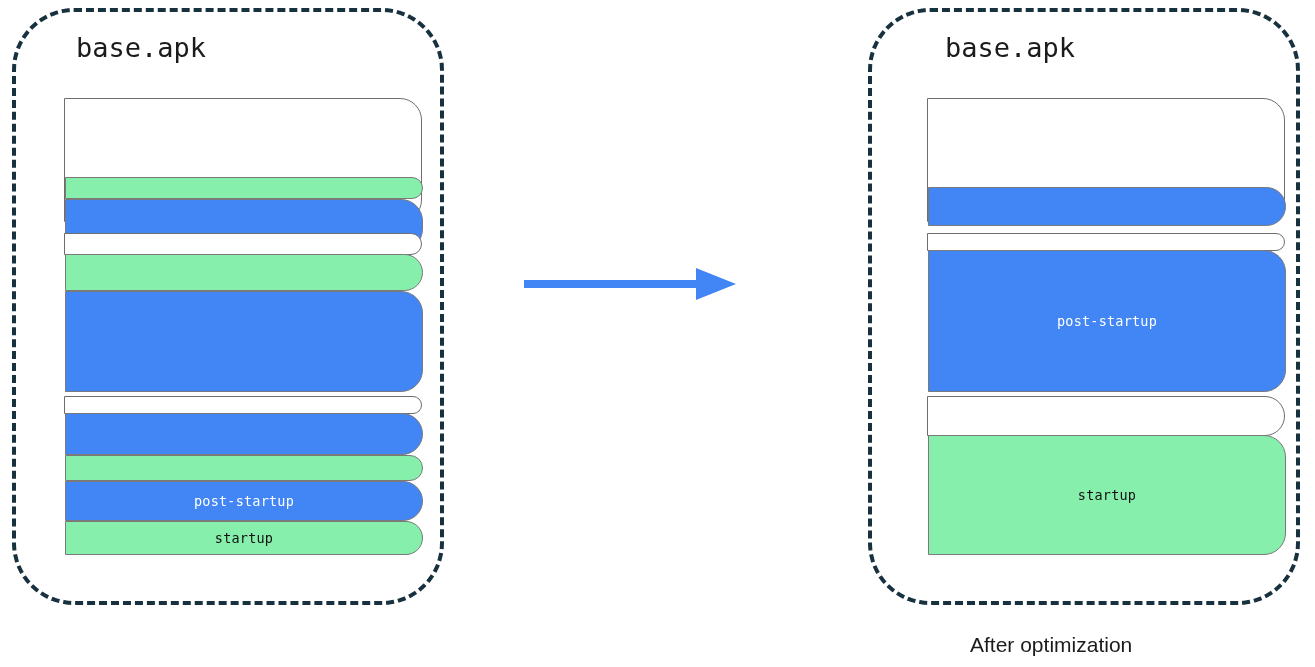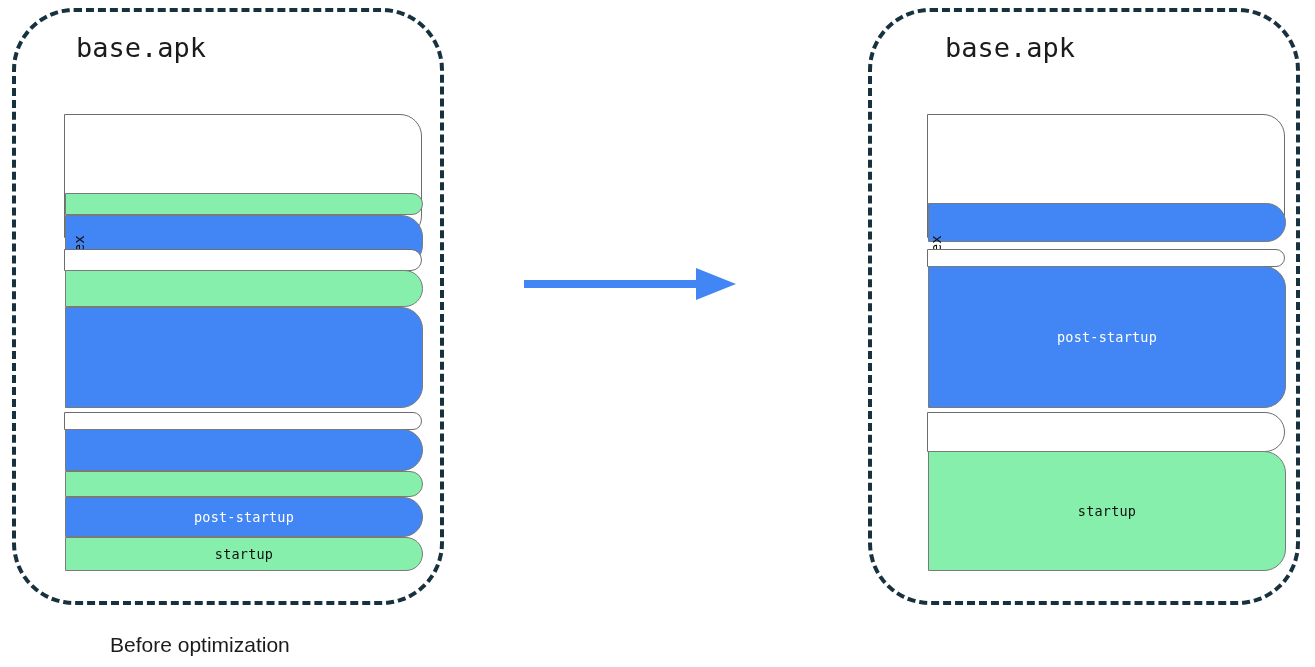--- a/index.html
+++ b/index.html
@@ -59,21 +59,20 @@
 
   
   .dex-frame {
     position: absolute;
     box-sizing: border-box;
     border: 1.5px solid #6d6d6d;
     border-top-right-radius: 22px;
     border-bottom-right-radius: 22px;
     background: #ffffff;
     overflow: visible;
-    margin-top: 16px;
   }
 
   
   .layer {
     position: absolute;
     left: 0;
     box-sizing: border-box;
     border: 1.5px solid #7a7a7a;
     border-top-right-radius: 22px;
     border-bottom-right-radius: 22px;
@@ -154,15 +153,15 @@
   <div class="dex-label" style="left:876px; top:278px; width:120px;">classes2.dex</div>
   <div class="dex-frame" style="left:927px; top:233px; width:358px; height:18px;">
     <div class="layer blue" style="top:16px; width:358px; height:142px;">post-startup</div>
   </div>
 
   <div class="dex-label" style="left:876px; top:468px; width:120px;">classes.dex</div>
   <div class="dex-frame" style="left:927px; top:396px; width:358px; height:40px;">
     <div class="layer green" style="top:38px; width:358px; height:120px;">startup</div>
   </div>
 
-  <div class="caption left">Before optimization</div>
+  <div class="caption right">After optimization</div>
 
 </div>
 
 </body></html>

